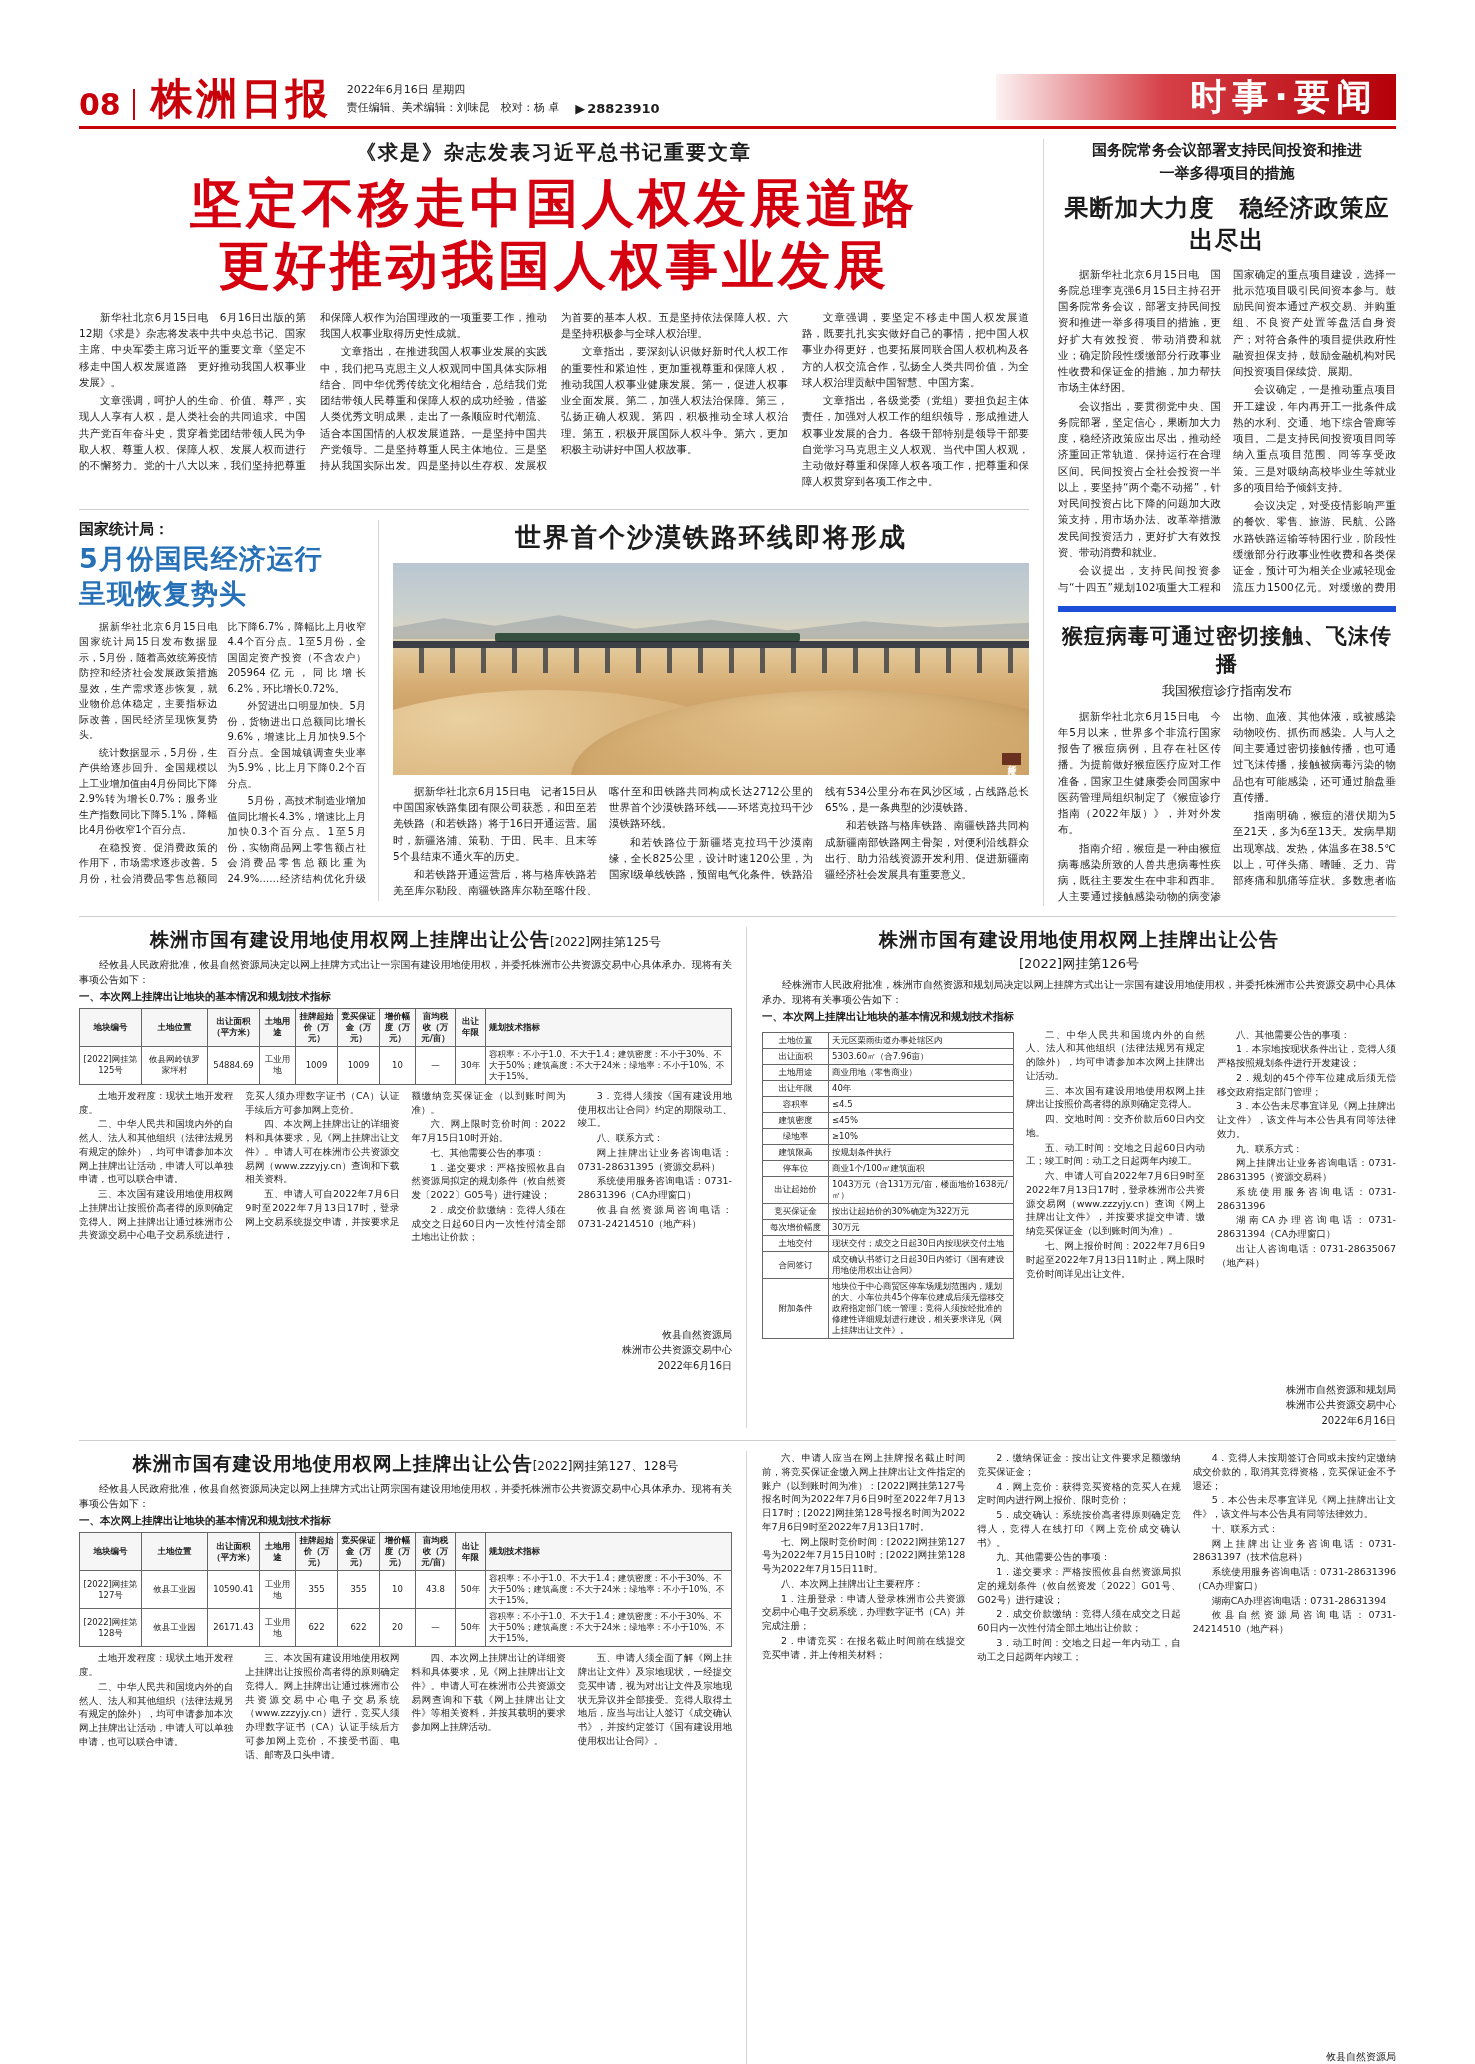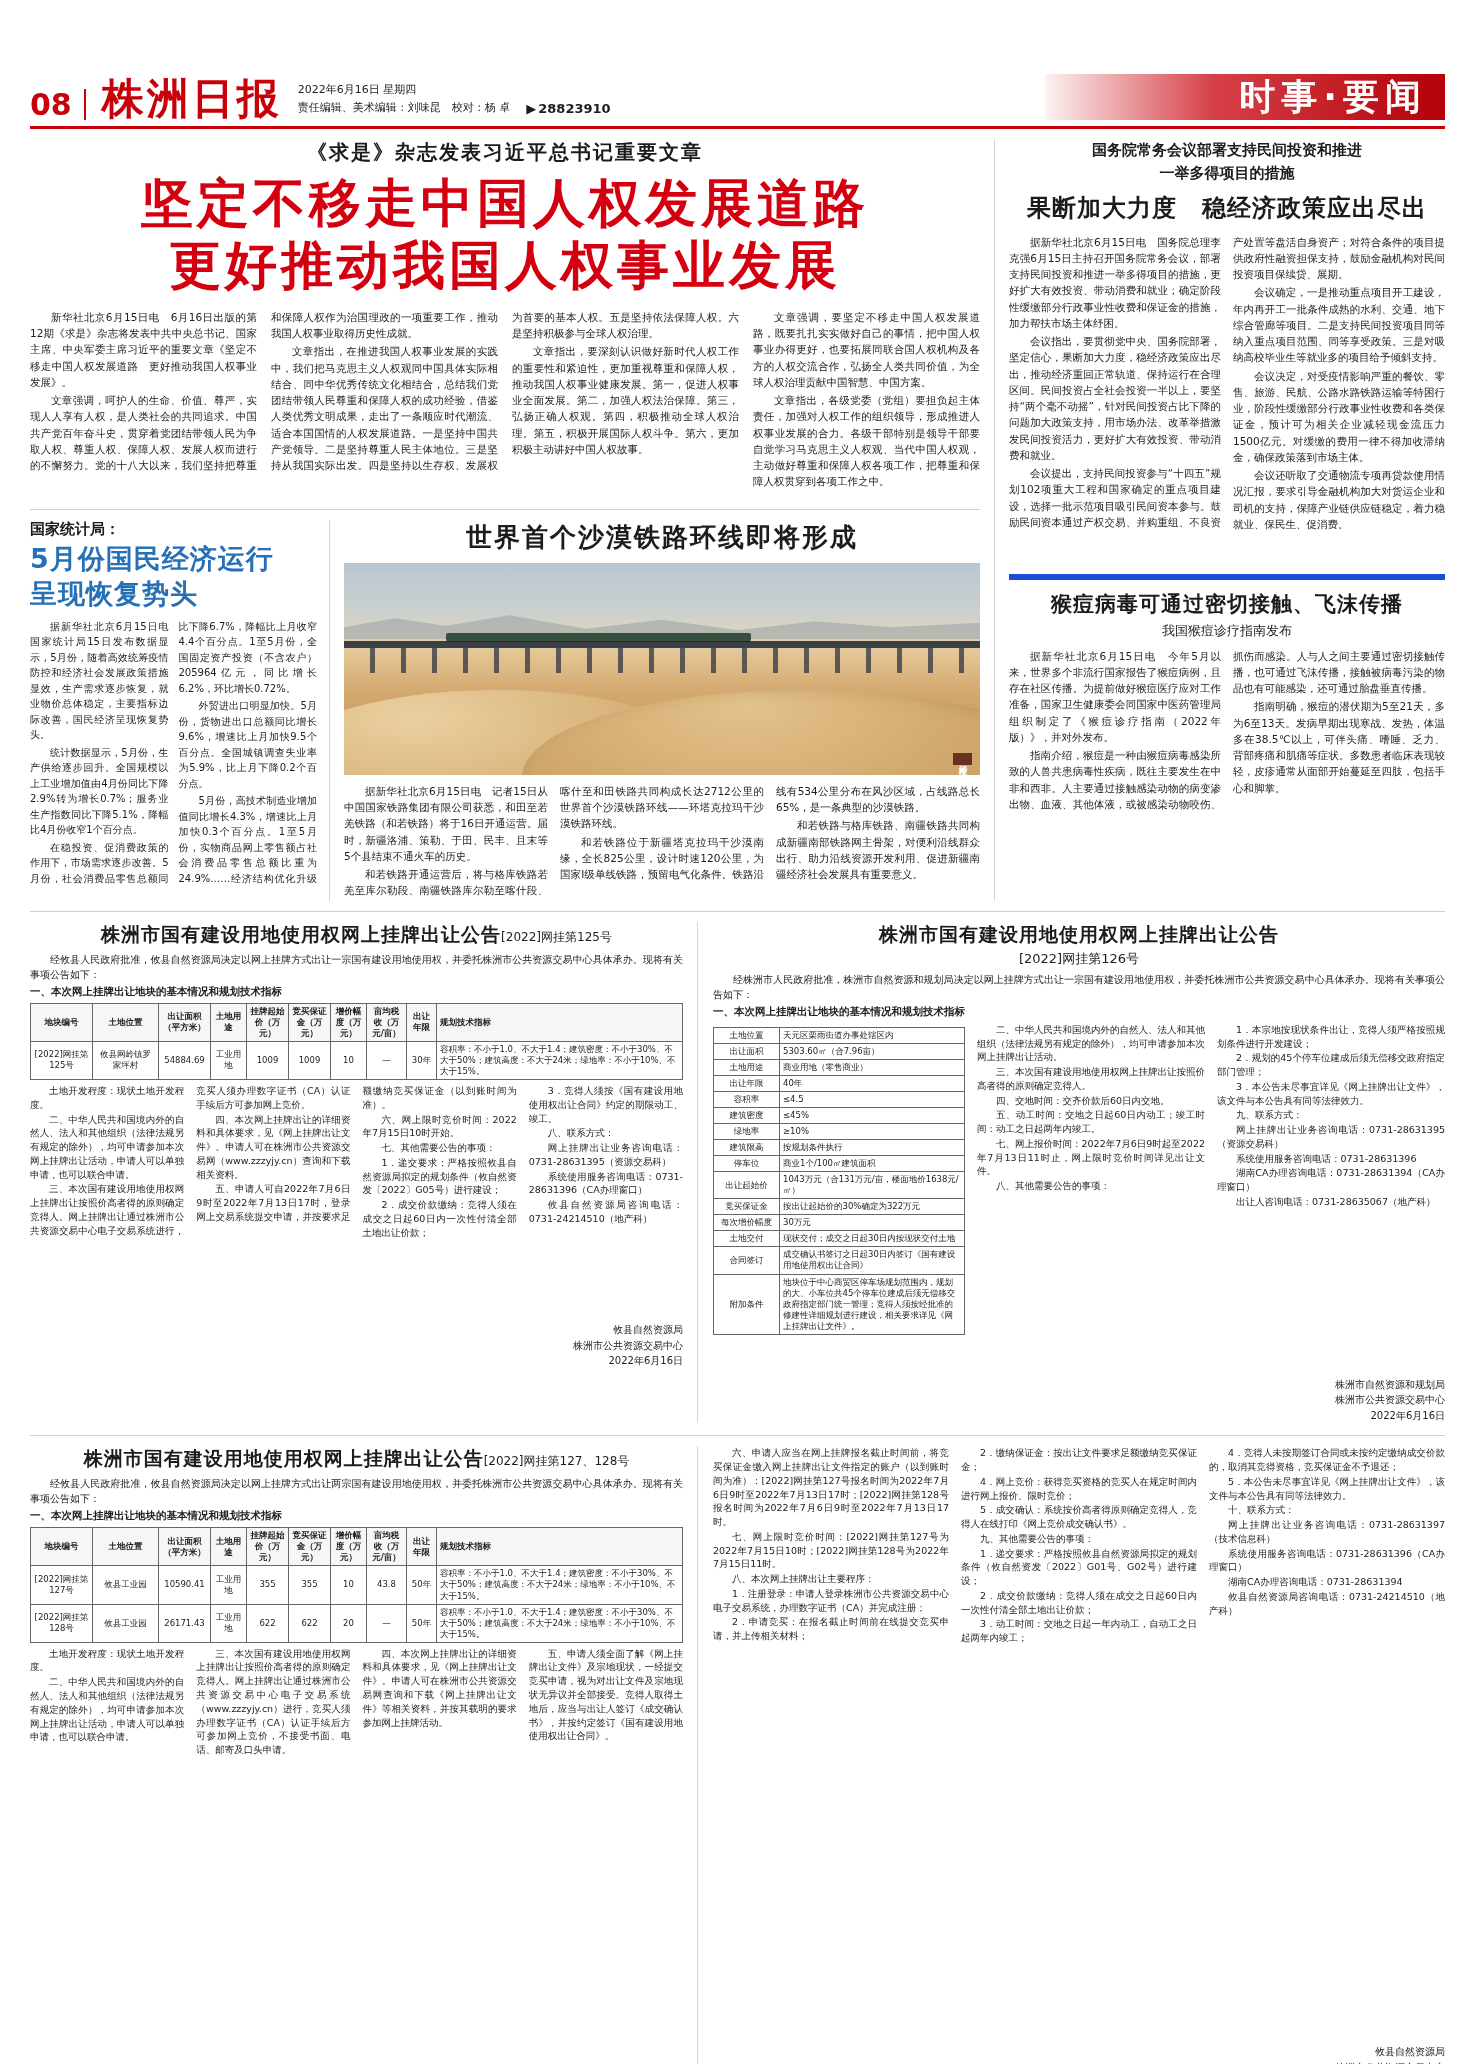--- a/index.html
+++ b/index.html
@@ -1,18 +1,18 @@
 <!DOCTYPE html>
 <html><head>
 <meta charset="utf-8">
 <style>
   * { margin:0; padding:0; box-sizing:border-box; }
   html,body { background:#e9e9e9; }
   body { width:1475px; font-family:"DejaVu Sans","Liberation Sans",sans-serif; color:#1c1c1c; }
-  .page { width:1475px; height:2064px; background:#ffffff; padding:62px 30px 0; overflow:hidden; }
+  .page { width:1475px; height:2064px; background:#ffffff; padding:62px 79px 0; overflow:hidden; }
 
   
   .masthead { display:flex; align-items:flex-end; gap:16px; height:58px; }
   .page-num { font-size:30px; font-weight:bold; color:#c8000a; line-height:1.05; padding-right:12px; border-right:2px solid #c8000a; }
   .logo { font-family:"DejaVu Serif","Liberation Serif",serif; font-weight:bold; font-size:42px; color:#c8000a; letter-spacing:3px; line-height:1; }
   .pub-info { font-size:11px; line-height:1.7; color:#222; padding-bottom:2px; }
   .phone { font-size:13px; font-weight:bold; padding-bottom:4px; }
   .phone .arr { color:#1c1c1c; margin-right:2px; }
   .banner { margin-left:auto; width:400px; height:46px;
     background:linear-gradient(90deg, rgba(200,0,10,0.05) 0%, rgba(200,0,10,0.75) 42%, #b50008 100%);
@@ -353,20 +353,21 @@
                     <td>地块位于中心商贸区停车场规划范围内，规划的大、小车位共45个停车位建成后须无偿移交政府指定部门统一管理；竞得人须按经批准的修建性详细规划进行建设，相关要求详见《网上挂牌出让文件》。</td>
                   </tr>
                 </tbody>
             </table>
           </div>
           <div class="small-text ann126-body">
               <p>二、中华人民共和国境内外的自然人、法人和其他组织（法律法规另有规定的除外），均可申请参加本次网上挂牌出让活动。</p>
               <p>三、本次国有建设用地使用权网上挂牌出让按照价高者得的原则确定竞得人。</p>
               <p>四、交地时间：交齐价款后60日内交地。</p>
               <p>五、动工时间：交地之日起60日内动工；竣工时间：动工之日起两年内竣工。</p>
+              <p>六、申请人可自2022年7月6日9时至2022年7月13日17时，登录株洲市公共资源交易网（www.zzzyjy.cn）查询《网上挂牌出让文件》，并按要求提交申请、缴纳竞买保证金（以到账时间为准）。</p>
               <p>七、网上报价时间：2022年7月6日9时起至2022年7月13日11时止，网上限时竞价时间详见出让文件。</p>
               <p>八、其他需要公告的事项：</p>
               <p>1．本宗地按现状条件出让，竞得人须严格按照规划条件进行开发建设；</p>
               <p>2．规划的45个停车位建成后须无偿移交政府指定部门管理；</p>
               <p>3．本公告未尽事宜详见《网上挂牌出让文件》，该文件与本公告具有同等法律效力。</p>
               <p>九、联系方式：</p>
               <p>网上挂牌出让业务咨询电话：0731-28631395（资源交易科）</p>
               <p>系统使用服务咨询电话：0731-28631396</p>
               <p>湖南CA办理咨询电话：0731-28631394（CA办理窗口）</p>
               <p>出让人咨询电话：0731-28635067（地产科）</p>

